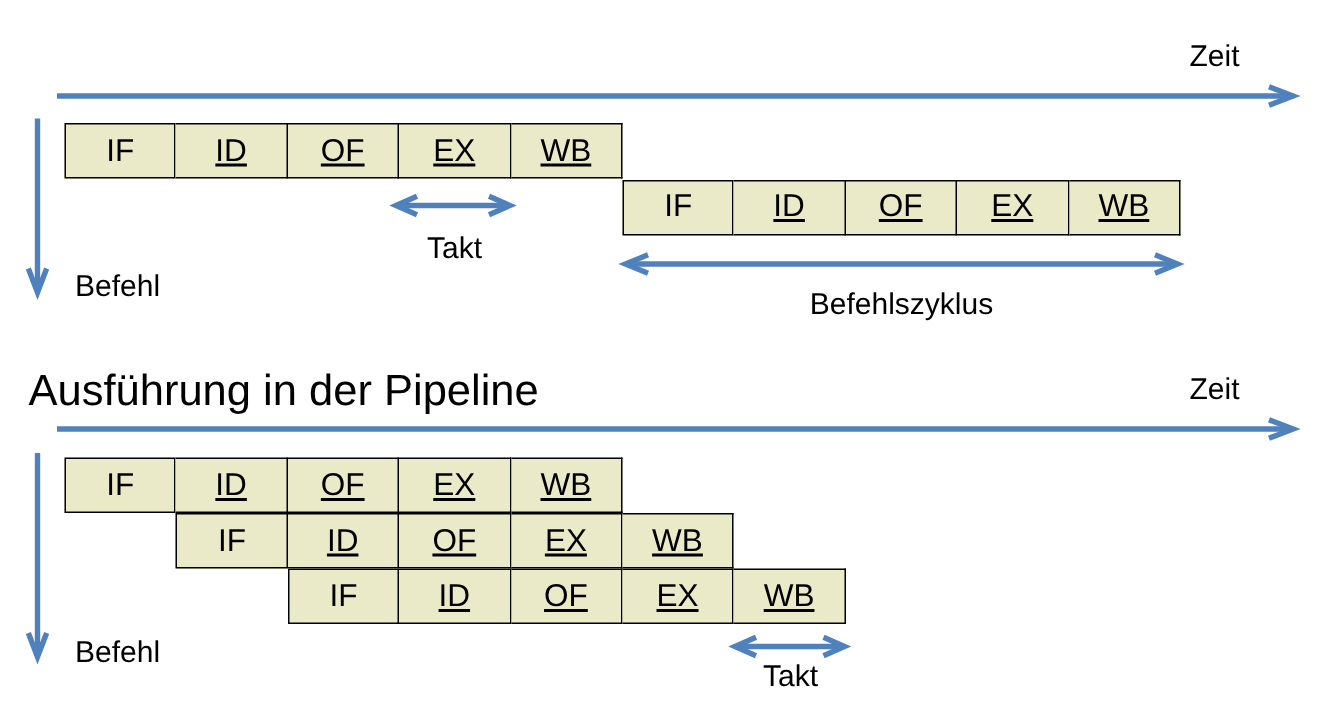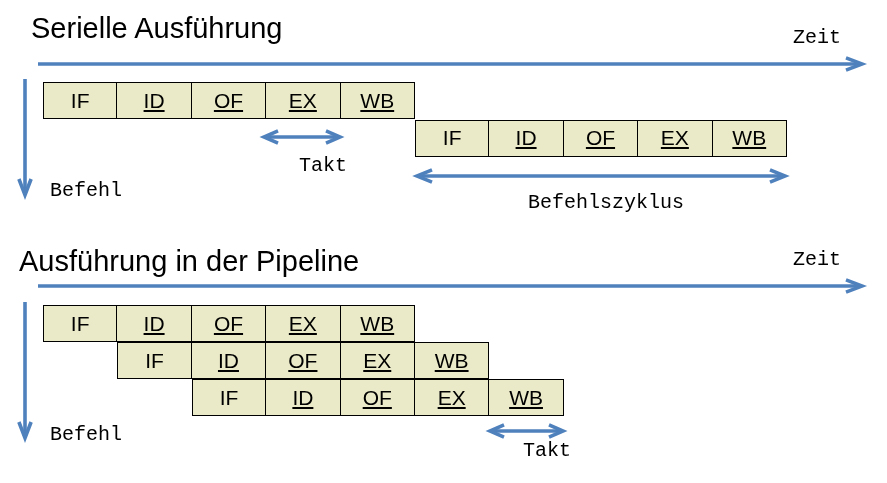--- a/index.html
+++ b/index.html
@@ -24,23 +24,22 @@
     line-height:1.1;
     color:var(--text-color);
     white-space:nowrap;
   }
   .lbl{
     position:absolute;
     font-size:20px;
     line-height:1.1;
     color:var(--text-color);
     white-space:nowrap;
-    font-family:Liberation Mono, monospace;
   }
-  .lbl.centered{transform:translateX(-50%);margin-left:20px;}
+  .lbl.centered{transform:translateX(-50%);}
   .srow{position:absolute;display:flex;text-align:right;}
   .cell{
     box-sizing:border-box;
     width:74.4px;height:37px;
     background:var(--box-fill);
     border:1.6px solid var(--box-border);
     display:flex;align-items:center;justify-content:center;
     font-size:21px;
     color:var(--text-color);
   }
@@ -54,21 +53,20 @@
     stroke-linejoin:miter;
   }
 </style>
 </head>
 <body>
 
 <div id="canvas">
 
   <div class="layer">
 
-    <div class="title" style="left:31px;top:13px">Serielle Ausführung</div>
 
     <div class="lbl" style="left:793px;top:27px">Zeit</div>
 
     <svg class="arrow" style="left:38px;top:57px" width="826" height="14">
       <line class="astroke" x1="0" y1="7" x2="820" y2="7"></line>
       <polyline class="astroke" points="808,0.9 824,7 808,13.1"></polyline>
     </svg>
 
     <svg class="arrow" style="left:18px;top:79px" width="14" height="117">
       <line class="astroke" x1="7" y1="0" x2="7" y2="112"></line>
@@ -96,21 +94,21 @@
       <polyline class="astroke" points="16,0.9 2,7 16,13.1"></polyline>
       <polyline class="astroke" points="64,0.9 78,7 64,13.1"></polyline>
     </svg>
     <div class="lbl centered" style="left:303px;top:155px">Takt</div>
 
     <svg class="arrow" style="left:415px;top:169px" width="372" height="14">
       <line class="astroke" x1="3" y1="7" x2="369" y2="7"></line>
       <polyline class="astroke" points="17,0.9 2,7 17,13.1"></polyline>
       <polyline class="astroke" points="355,0.9 370,7 355,13.1"></polyline>
     </svg>
-    <div class="lbl centered" style="left:586px;top:192px">Befehlszyklus</div>
+    <div class="lbl centered" style="left:601px;top:192px">Befehlszyklus</div>
 
     <div class="lbl" style="left:50px;top:180px">Befehl</div>
   </div>
 
   <div class="layer">
 
     <div class="title" style="left:19px;top:246px">Ausführung in der Pipeline</div>
 
     <div class="lbl" style="left:793px;top:249px">Zeit</div>
 

